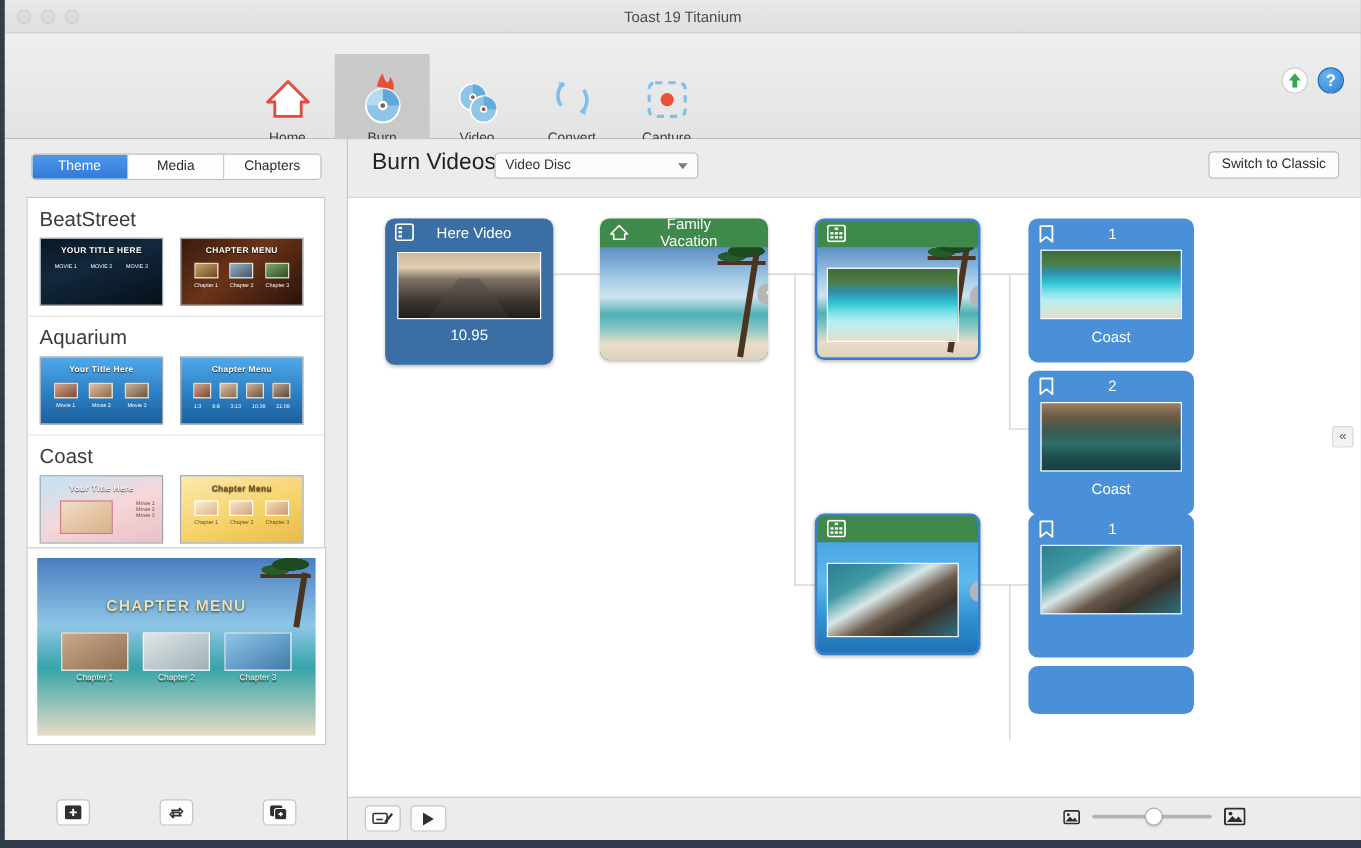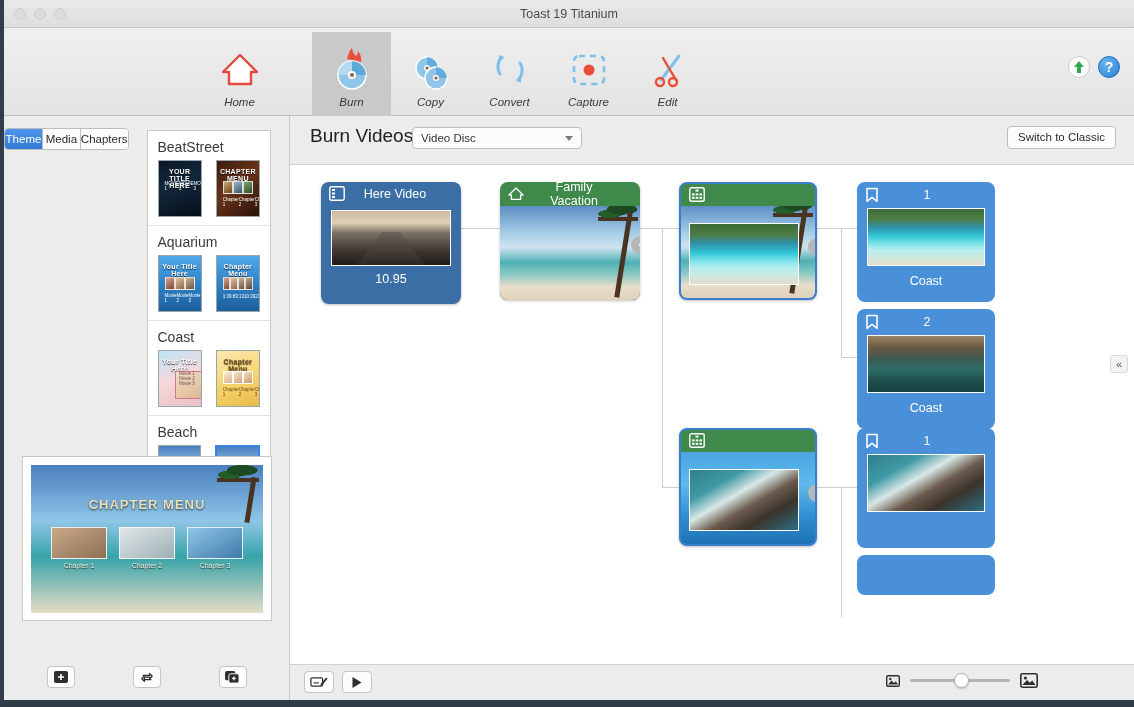--- a/index.html
+++ b/index.html
@@ -49,51 +49,50 @@
 
   
   #toolbar {
     position: relative;
     height: 88px;
     background: linear-gradient(#efefef, #e3e3e3);
     border-bottom: 1px solid #bfbfbf;
   }
   #toolbar-items {
     display: flex;
-    position: absolute; left: 196px; top: 4px;
+    position: absolute; left: 196px; top: 17px;
     height: 96px;
-    font-style: italic;
   }
   .tb-item {
     width: 79px; height: 88px;
     display: flex; flex-direction: column;
     align-items: center; justify-content: flex-start;
     padding-top: 14px; cursor: default;
   }
-  .tb-item.active { background: #c9c9c9; margin-left: 33px; }
+  .tb-item.active { background: #c9c9c9; }
   .tb-icon { width: 46px; height: 46px; position: relative; }
   .tb-label { font-size: 11.5px; color: #3a3a3a; margin-top: 4px; }
 
   #tb-right { position: absolute; right: 14px; top: 28px; display: flex; gap: 8px; }
   .round-btn { width: 22px; height: 22px; border-radius: 50%; position: relative; }
   .round-btn.up { background: #fff; border: 1px solid #cdcdcd; }
   .round-btn.help { background: radial-gradient(circle at 35% 30%, #6cb5f0, #2a7fd4); border: 1px solid #1f6cba; }
   .round-btn.help span { color: #fff; font-size: 14px; font-weight: bold;
     position: absolute; left: 0; right: 0; top: 1px; text-align: center; line-height: 19px; }
 
   
   #body { position: relative; height: 584px; display: flex; }
 
   
   #sidebar {
     width: 286px; height: 584px;
     background: #ececec;
     border-right: 1px solid #c9c9c9;
     position: relative;
-    display: flex; flex-direction: row;
+    display: flex; flex-direction: column;
   }
   #seg-tabs {
     margin: 12px auto 0;
     width: 242px; height: 22px;
     display: flex;
     border: 1px solid #bdbdbd; border-radius: 4px; overflow: hidden;
     background: #fff;
   }
   .seg {
     flex: 1; line-height: 20px; text-align: center;
@@ -105,21 +104,21 @@
 
   #theme-list {
     margin: 14px 18px 0;
     background: #fff;
     border: 1px solid #c9c9c9;
     height: 450px;
     overflow: hidden;
     position: relative;
   }
   .theme-group { border-bottom: 1px solid #e2e2e2; padding: 6px 10px 8px; }
-  .theme-name { font-size: 14px; color: #3a3a3a; margin: 2px 0 5px; }
+  .theme-name { font-size: 17px; color: #3a3a3a; margin: 2px 0 5px; }
   .thumb-row { display: flex; gap: 14px; }
   .thumb {
     width: 103px; height: 57px;
     border: 1px solid #9aa4ad;
     position: relative; overflow: hidden;
     font-size: 5px; color: #fff;
   }
   .thumb.sel { border: 2px solid #3b84e0; }
   .thumb-title {
     position: absolute; left: 0; right: 0; top: 7px;
@@ -335,21 +334,21 @@
             <circle cx="19" cy="22" r="11" fill="#8fc5e8" stroke="#ffffff" stroke-width="1.4"></circle>
             <path d="M19 11 A11 11 0 0 1 30 22 L19 22 Z" fill="#4f9fd4" opacity=".7"></path>
             <circle cx="19" cy="22" r="3" fill="#ffffff"></circle>
             <circle cx="19" cy="22" r="1.6" fill="#8a6040"></circle>
             <circle cx="28" cy="32" r="11" fill="#8fc5e8" stroke="#ffffff" stroke-width="1.4"></circle>
             <path d="M28 21 A11 11 0 0 1 39 32 L28 32 Z" fill="#4f9fd4" opacity=".7"></path>
             <circle cx="28" cy="32" r="3" fill="#ffffff"></circle>
             <circle cx="28" cy="32" r="1.6" fill="#8a6040"></circle>
           </svg>
         </div>
-        <div class="tb-label">Copy</div>
+        <div class="tb-label">Video</div>
       </div>
 
       <div class="tb-item">
         <div class="tb-icon">
           <svg width="46" height="46" viewBox="0 0 46 46">
             <path d="M13 28 a10 12 0 0 1 2-17" fill="none" stroke="#7fc0ea" stroke-width="3" stroke-linecap="round"></path>
             <path d="M33 17 a10 12 0 0 1 -2 17" fill="none" stroke="#7fc0ea" stroke-width="3" stroke-linecap="round"></path>
             <path d="M12 9 l5 3 l-5 4 z" fill="#7fc0ea"></path>
             <path d="M34 37 l-5 -3 l5 -4 z" fill="#7fc0ea"></path>
           </svg>
@@ -360,31 +359,20 @@
       <div class="tb-item">
         <div class="tb-icon">
           <svg width="46" height="46" viewBox="0 0 46 46">
             <rect x="8" y="10" width="30" height="28" rx="5" fill="none" stroke="#7fc0ea" stroke-width="2.6" stroke-dasharray="6 5"></rect>
             <circle cx="23" cy="24" r="5.5" fill="#e8503a"></circle>
           </svg>
         </div>
         <div class="tb-label">Capture</div>
       </div>
 
-      <div class="tb-item">
-        <div class="tb-icon">
-          <svg width="46" height="46" viewBox="0 0 46 46">
-            <path d="M34 10 L16 34" stroke="#7fc0ea" stroke-width="3" stroke-linecap="round"></path>
-            <circle cx="15" cy="36" r="4" fill="none" stroke="#e8503a" stroke-width="2.4"></circle>
-            <circle cx="28" cy="36" r="4" fill="none" stroke="#e8503a" stroke-width="2.4"></circle>
-            <path d="M18 12 L31 34" stroke="#e8503a" stroke-width="2.4" stroke-linecap="round"></path>
-          </svg>
-        </div>
-        <div class="tb-label">Edit</div>
-      </div>
 
 
     </div>
 
     <div id="tb-right">
       <div class="round-btn up">
         <svg width="20" height="20" viewBox="0 0 20 20">
           <path d="M10 4 L15 10 L12 10 L12 16 L8 16 L8 10 L5 10 Z" fill="#34a84f"></path>
         </svg>
       </div>

